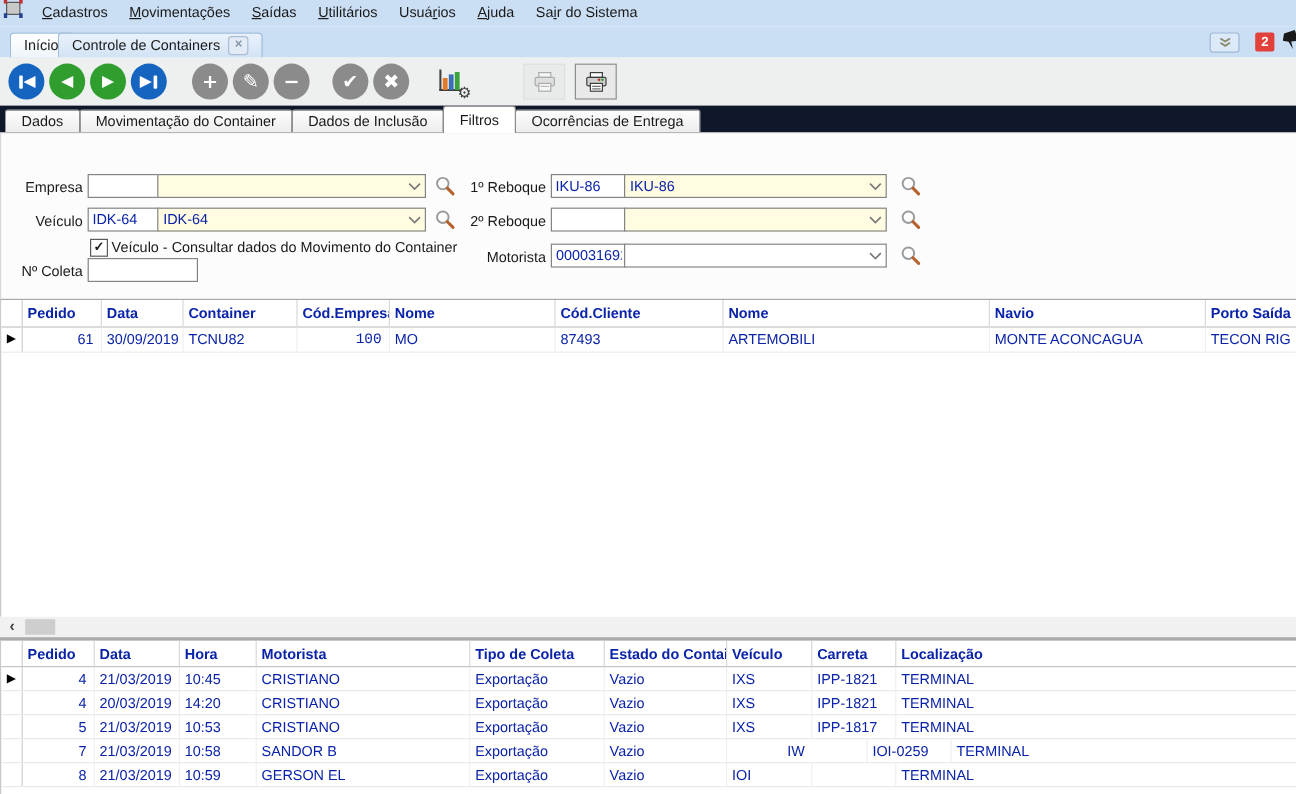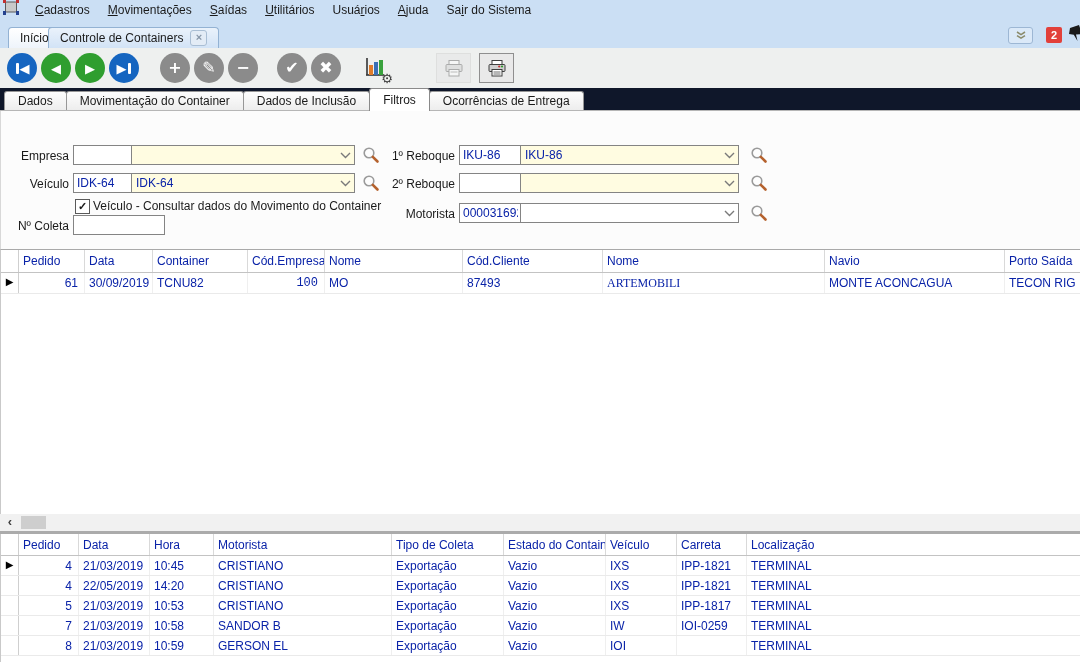--- a/index.html
+++ b/index.html
@@ -74,21 +74,21 @@
   .checkbox{position:absolute;width:13px;height:13px;border:1px solid #5a5a5a;background:#fff;
             font-size:11px;line-height:12px;text-align:center;color:#1a1a1a;}
   .checkbox.checked::after{content:"✓";font-weight:bold;}
 
   
   .grid{position:absolute;left:0;width:1080px;background:#fff;overflow:hidden;border-left:1px solid #c9c9c9;box-sizing:border-box;}
   .grid-top{top:249px;height:265px;border-top:1px solid #a9a9a9;}
   .grid-bottom{top:534px;height:128px;}
   .grid-head{display:flex;border-bottom:1px solid #c3c3c3;background:#fff;}
   .grid-top .grid-head{height:22px;} .grid-bottom .grid-head{height:21px;}
-  .hcell{box-sizing:border-box;border-right:1px solid #d9d9d9;font-weight:normal;color:var(--grid-text);
+  .hcell{box-sizing:border-box;border-right:1px solid #d9d9d9;font-weight:bold;color:var(--grid-text);
          padding:4px 4px 0;white-space:nowrap;overflow:hidden;flex:none;}
   .grid-row{display:flex;border-bottom:1px solid #eaeaea;}
   .grid-top .grid-row{height:20px;} .grid-bottom .grid-row{height:19px;}
   .cell{box-sizing:border-box;border-right:1px solid #efefef;color:var(--grid-text);
         padding:3px 4px 0;white-space:nowrap;overflow:hidden;flex:none;}
   .cell.right{text-align:right;padding-right:6px;}
   .indic{width:18px;border-right:1px solid #cfcfcf;text-align:center;color:#000;font-size:10px;padding:3px 0 0;}
 
   
   .hscroll{position:absolute;left:0;top:514px;width:100%;height:17px;background:#f1f1f1;}
@@ -326,21 +326,21 @@
         <div class="hcell" style="width: 100px;">Porto Saída</div>
       </div>
       <div class="grid-row">
         <div class="cell indic">▶</div>
         <div class="cell right" style="width: 66px;">61</div>
         <div class="cell" style="width: 68px;">30/09/2019</div>
         <div class="cell" style="width: 95px;">TCNU82</div>
         <div class="cell right" style="width: 77px; font-family: Liberation Mono, monospace;">100</div>
         <div class="cell" style="width: 138px;">MO</div>
         <div class="cell" style="width: 140px;">87493</div>
-        <div class="cell" style="width: 222px; font-family: Liberation Serif, serif;">ARTEMOBILI</div>
+        <div class="cell" style="width: 222px;">ARTEMOBILI</div>
         <div class="cell" style="width: 180px;">MONTE ACONCAGUA</div>
         <div class="cell" style="width: 100px;">TECON RIG</div>
       </div>
     </div>
 
   <div class="hscroll">
     <div class="hs-arrow">‹</div>
     <div class="hs-thumb"></div>
   </div>
   <div class="splitter"></div>
@@ -366,21 +366,21 @@
         <div class="cell" style="width: 178px;">CRISTIANO</div>
         <div class="cell" style="width: 112px;">Exportação</div>
         <div class="cell" style="width: 102px;">Vazio</div>
         <div class="cell" style="width: 71px;">IXS</div>
         <div class="cell" style="width: 70px;">IPP-1821</div>
         <div class="cell" style="width: 334px;">TERMINAL</div>
       </div>
       <div class="grid-row">
         <div class="cell indic"></div>
         <div class="cell right" style="width: 60px;">4</div>
-        <div class="cell" style="width: 71px;">22/05/2019</div>
+        <div class="cell" style="width: 71px;">20/03/2019</div>
         <div class="cell" style="width: 64px;">14:20</div>
         <div class="cell" style="width: 178px;">CRISTIANO</div>
         <div class="cell" style="width: 112px;">Exportação</div>
         <div class="cell" style="width: 102px;">Vazio</div>
         <div class="cell" style="width: 71px;">IXS</div>
         <div class="cell" style="width: 70px;">IPP-1821</div>
         <div class="cell" style="width: 334px;">TERMINAL</div>
       </div>
       <div class="grid-row">
         <div class="cell indic"></div>
@@ -395,21 +395,21 @@
         <div class="cell" style="width: 334px;">TERMINAL</div>
       </div>
       <div class="grid-row">
         <div class="cell indic"></div>
         <div class="cell right" style="width: 60px;">7</div>
         <div class="cell" style="width: 71px;">21/03/2019</div>
         <div class="cell" style="width: 64px;">10:58</div>
         <div class="cell" style="width: 178px;">SANDOR B</div>
         <div class="cell" style="width: 112px;">Exportação</div>
         <div class="cell" style="width: 102px;">Vazio</div>
-        <div class="cell" style="width: 71px;">IW</div>
+        <div class="cell" style="width: 71px; margin-left: 46px;">IW</div>
         <div class="cell" style="width: 70px;">IOI-0259</div>
         <div class="cell" style="width: 334px;">TERMINAL</div>
       </div>
       <div class="grid-row">
         <div class="cell indic"></div>
         <div class="cell right" style="width: 60px;">8</div>
         <div class="cell" style="width: 71px;">21/03/2019</div>
         <div class="cell" style="width: 64px;">10:59</div>
         <div class="cell" style="width: 178px;">GERSON EL</div>
         <div class="cell" style="width: 112px;">Exportação</div>

